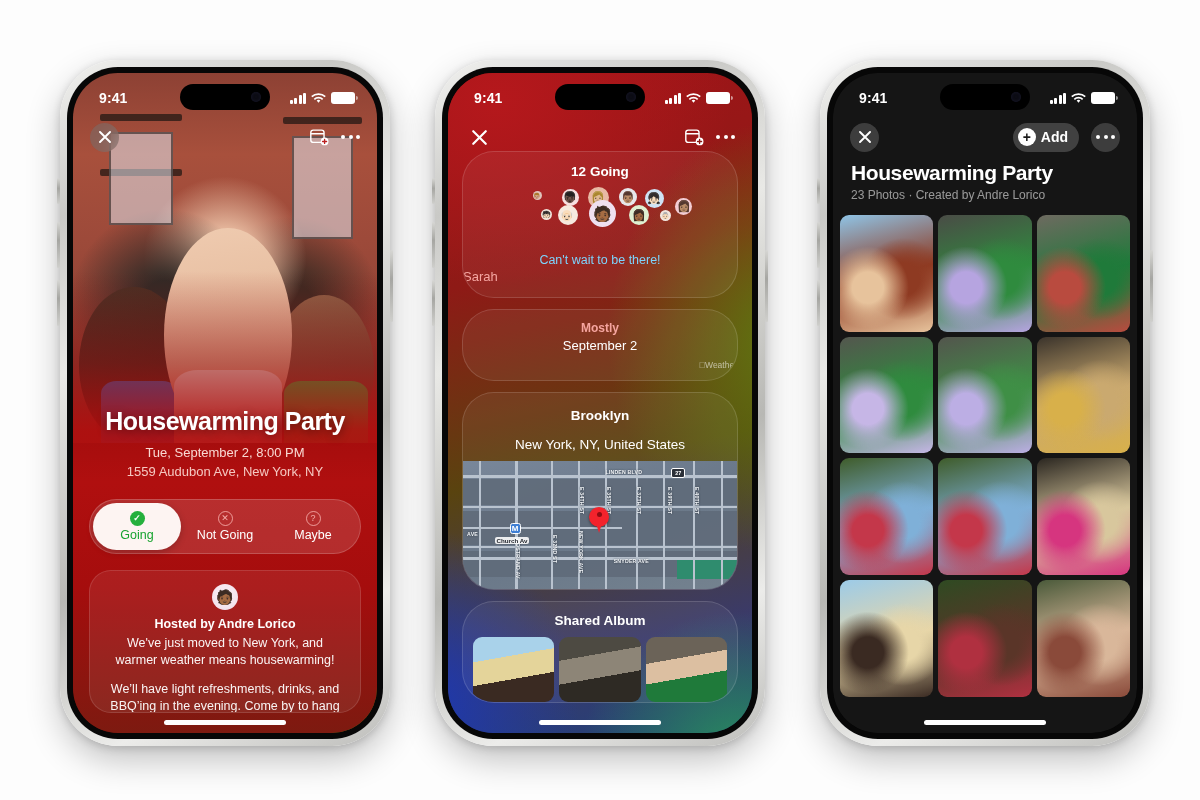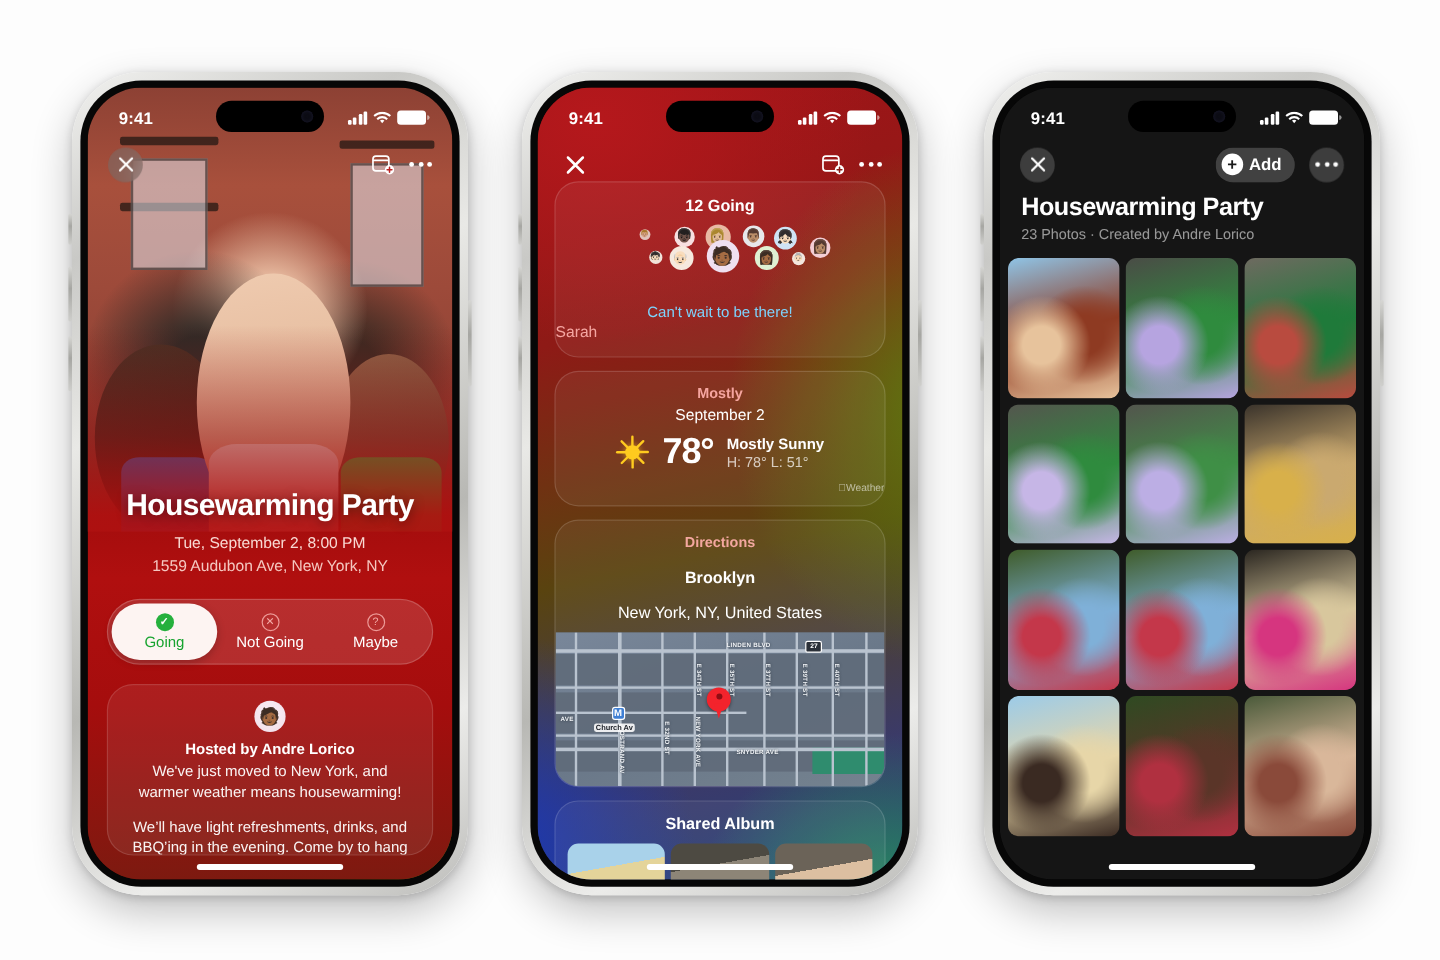--- a/index.html
+++ b/index.html
@@ -188,21 +188,21 @@
       radial-gradient(ellipse 80% 42% at -8% 96%, #1d38b0 0%, rgba(29,56,176,0) 64%),
       radial-gradient(ellipse 80% 34% at 96% 104%, #2a8f5b 0%, rgba(42,143,91,0) 66%),
       linear-gradient(168deg, #a01418 0%, #8e1a16 30%, #59430f 58%, #3a3a6a 84%, #22407a 100%);
   }
   .p2-scroll {
     position: absolute; top: 78px; left: 0; right: 0; bottom: 0;
     padding: 0 14px; z-index: 20;
     display: flex; flex-direction: column; gap: 11px;
   }
   .card {
-    border-radius: 20px;
+    border-radius: 32px;
     background: rgba(255,255,255,.055);
     border: 1px solid rgba(255,255,255,.14);
     overflow: hidden; flex: none;
   }
   .card-h {
     text-align: center; font-size: 12px; font-weight: 600;
     color: rgba(255,175,170,.92); padding-top: 11px;
   }
   .card-h.w { color: #fff; font-size: 13.5px; font-weight: 700; }
 
@@ -481,43 +481,24 @@
                   <span style="font-size:6px">👨🏼</span>
                 </div>
             </div>
             <div class="going-msg">Can't wait to be there!</div>
             <div class="going-from">Sarah</div>
           </div>
 
           <div class="card">
             <div class="card-h">Mostly</div>
             <div class="w-sub">September 2</div>
-            <div class="w-row">
-              <div class="sun">
-                <div class="core"></div>
-                <div class="ray" style="transform:rotate(0deg) translateY(-8px)"></div>
-                <div class="ray" style="transform:rotate(45deg) translateY(-8px)"></div>
-                <div class="ray" style="transform:rotate(90deg) translateY(-8px)"></div>
-                <div class="ray" style="transform:rotate(135deg) translateY(-8px)"></div>
-                <div class="ray" style="transform:rotate(180deg) translateY(-8px)"></div>
-                <div class="ray" style="transform:rotate(225deg) translateY(-8px)"></div>
-                <div class="ray" style="transform:rotate(270deg) translateY(-8px)"></div>
-                <div class="ray" style="transform:rotate(315deg) translateY(-8px)"></div>
-              </div>
-              <div class="w-temp">78°</div>
-              <div>
-                <div class="w-desc">Mostly Sunny</div>
-                <div class="w-hl">H: 78° L: 51°</div>
-              </div>
-            </div>
             <div class="w-attr">Weather</div>
           </div>
 
           <div class="card">
-            <div class="card-h">Directions</div>
             <div class="d-city">Brooklyn</div>
             <div class="d-region">New York, NY, United States</div>
             <div class="map">
               <div class="land"></div>
 
               <div class="blk" style="left:0;top:18px;width:100%;height:26px"></div>
               <div class="blk" style="left:0;top:50px;width:100%;height:34px"></div>
               <div class="blk" style="left:0;top:90px;width:100%;height:26px"></div>
               <div class="park" style="left:78%;top:96px;width:22%;height:22px"></div>
 

